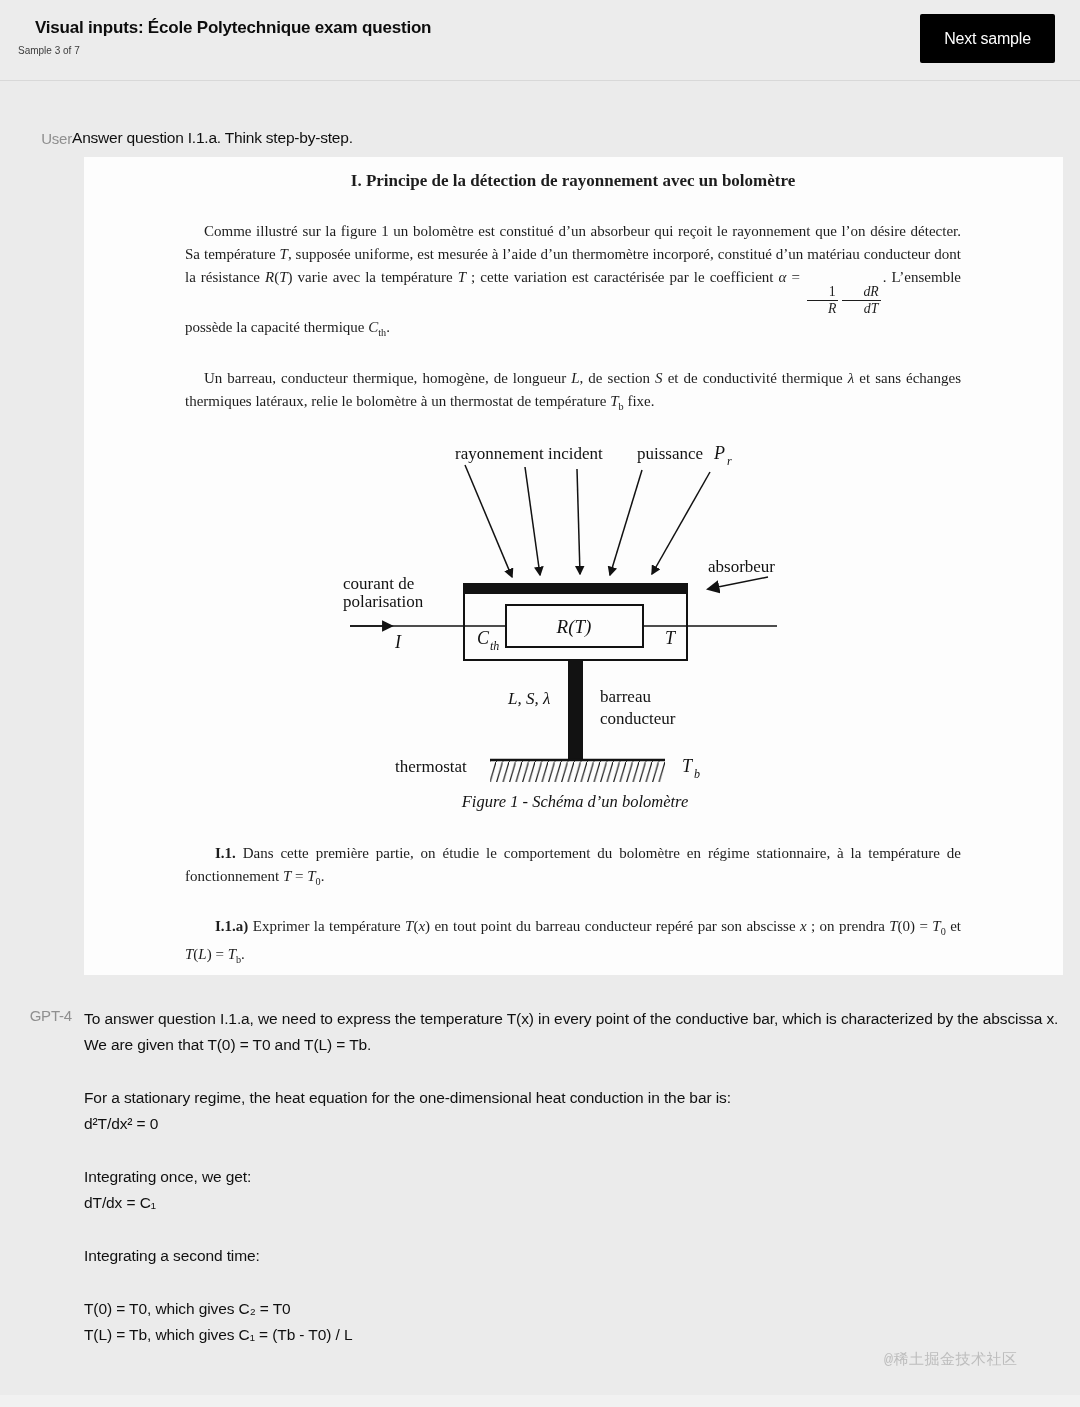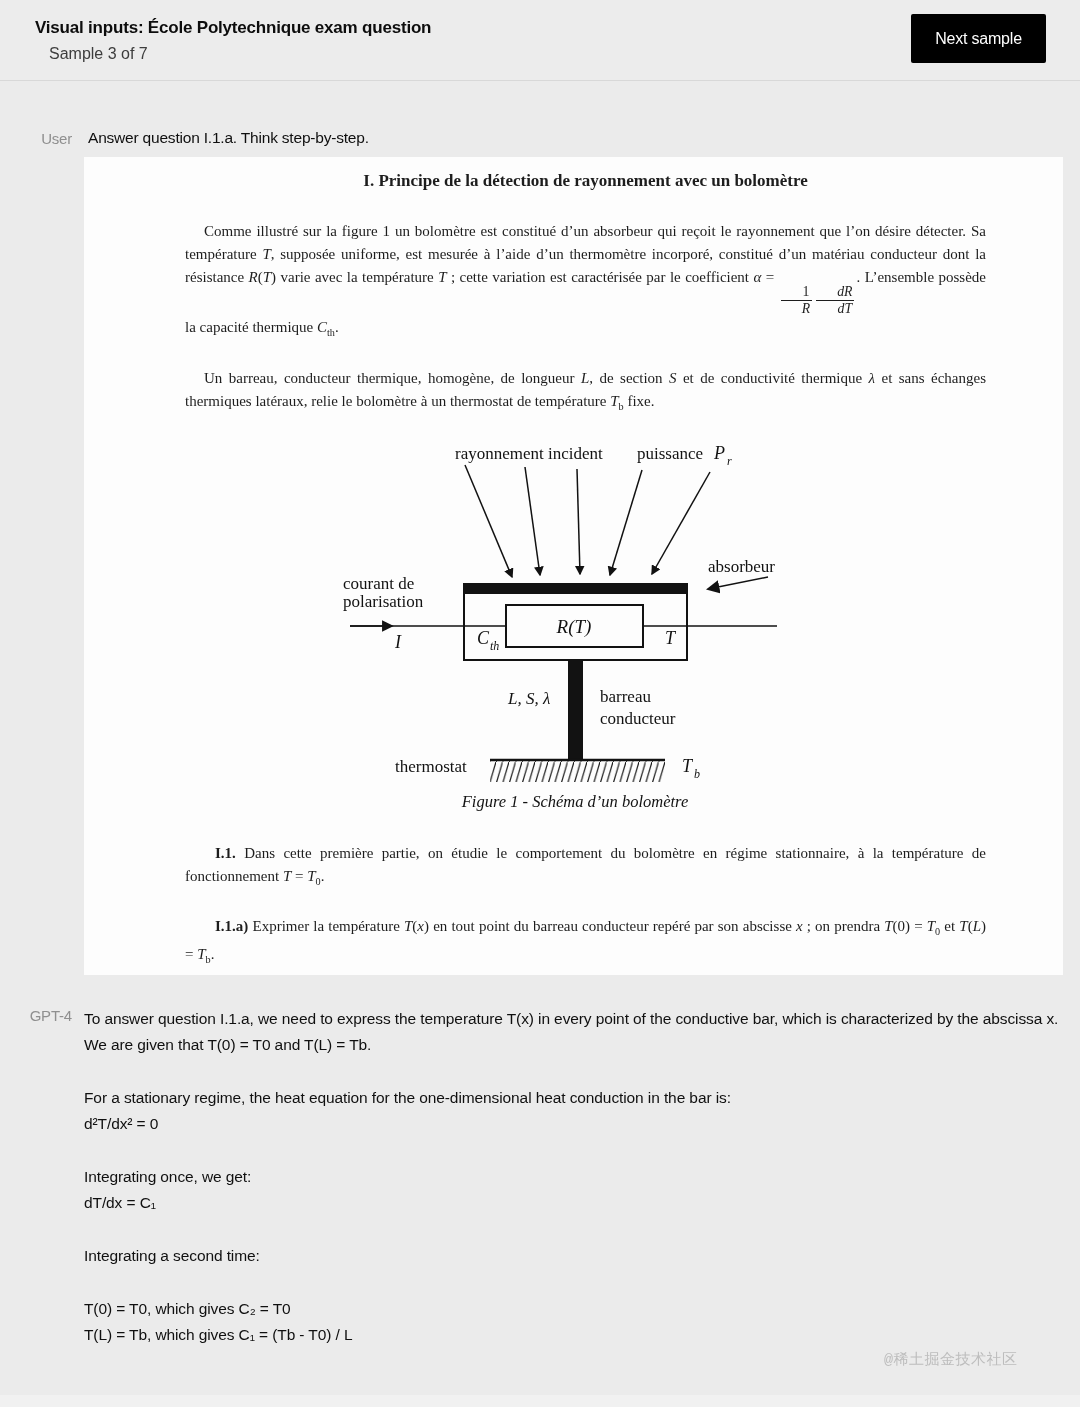--- a/index.html
+++ b/index.html
@@ -5,35 +5,35 @@
   html,body{margin:0;padding:0;}
   body{
     width:1080px;height:1407px;position:relative;overflow:hidden;
     background:#ebebeb;color:#111;
     font-family:"Liberation Sans","DejaVu Sans",sans-serif;
     -webkit-font-smoothing:antialiased;
   }
   
   .header{position:relative;height:80px;border-bottom:1px solid #d8d8d8;background:#ececec;}
   .header-title{position:absolute;left:35px;top:18px;font-size:17px;font-weight:bold;letter-spacing:-0.2px;color:#0d0d0d;}
-  .header-sub{position:absolute;left:18px;top:45px;font-size:16px;color:#3d3d3d;margin-left:31px;}
+  .header-sub{position:absolute;left:18px;top:45px;font-size:10px;color:#3d3d3d;}
   .next-btn{
-    position:absolute;right:34px;top:14px;width:135px;height:49px;
+    position:absolute;right:25px;top:14px;width:135px;height:49px;
     background:#000;color:#fff;border:none;border-radius:2px;
     font-size:16px;font-family:inherit;cursor:pointer;letter-spacing:-0.2px;
   }
   
   .row{display:flex;align-items:flex-start;}
   .row-label{width:72px;flex:0 0 72px;text-align:right;font-size:15px;color:#8f8f8f;letter-spacing:-0.2px;padding-top:1px;}
   .row-user{margin-top:48px;}
-  .row-user .row-content{margin-left:16px;font-size:15.5px;color:#0f0f0f;letter-spacing:-0.2px;}
+  .row-user .row-content{margin-left:0;font-size:15.5px;color:#0f0f0f;letter-spacing:-0.2px;}
   
   .doc{
     margin:10px 0 0 84px;width:979px;height:818px;box-sizing:border-box;
-    background:#fdfdfd;padding:13px 77px 0 101px;overflow:hidden;
+    background:#fdfdfd;padding:13px 102px 0 101px;overflow:hidden;
     font-family:"Liberation Serif","DejaVu Serif",serif;color:#1d1d1d;
   }
   .doc-title{text-align:center;font-weight:bold;font-size:17px;line-height:22px;}
   .doc p{margin:0;font-size:15px;line-height:23px;text-align:justify;}
   .doc .para1{margin-top:28px;text-indent:19px;}
   .doc .para2{margin-top:23px;text-indent:19px;}
   .doc .q1{margin-top:25px;text-indent:30px;}
   .doc .q1a{margin-top:22px;text-indent:30px;}
   .doc sub{font-size:0.68em;}
   .doc i{font-style:italic;}

